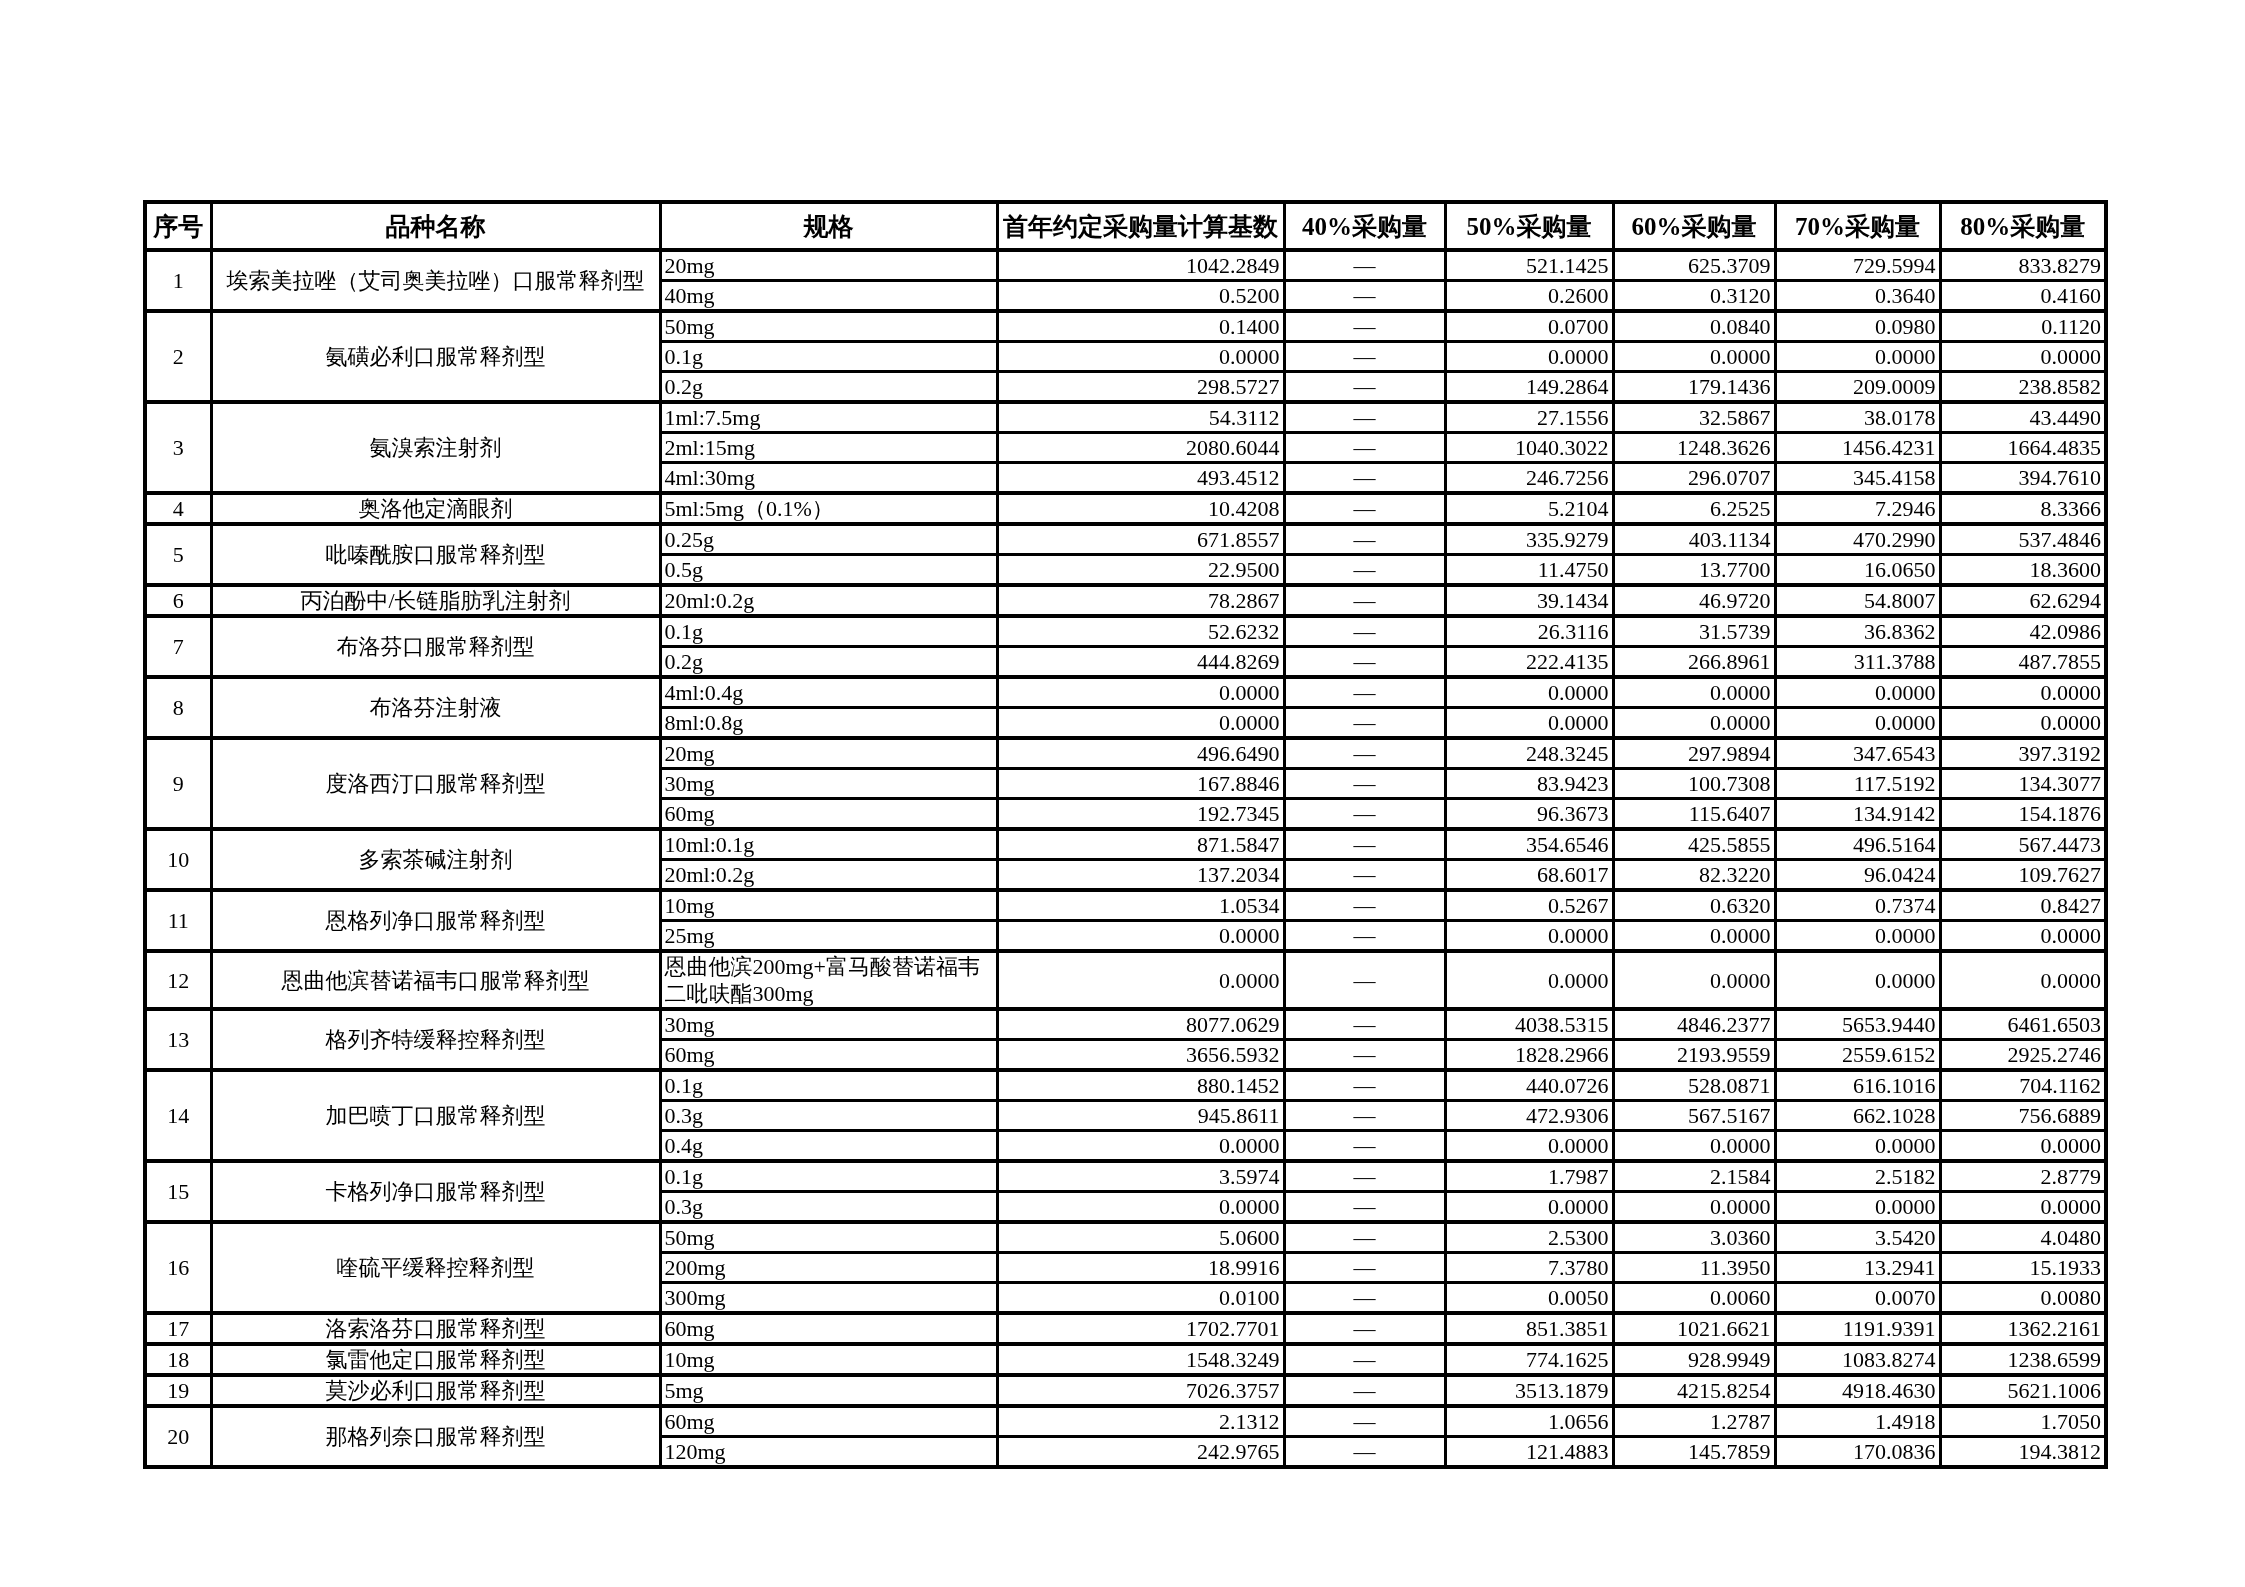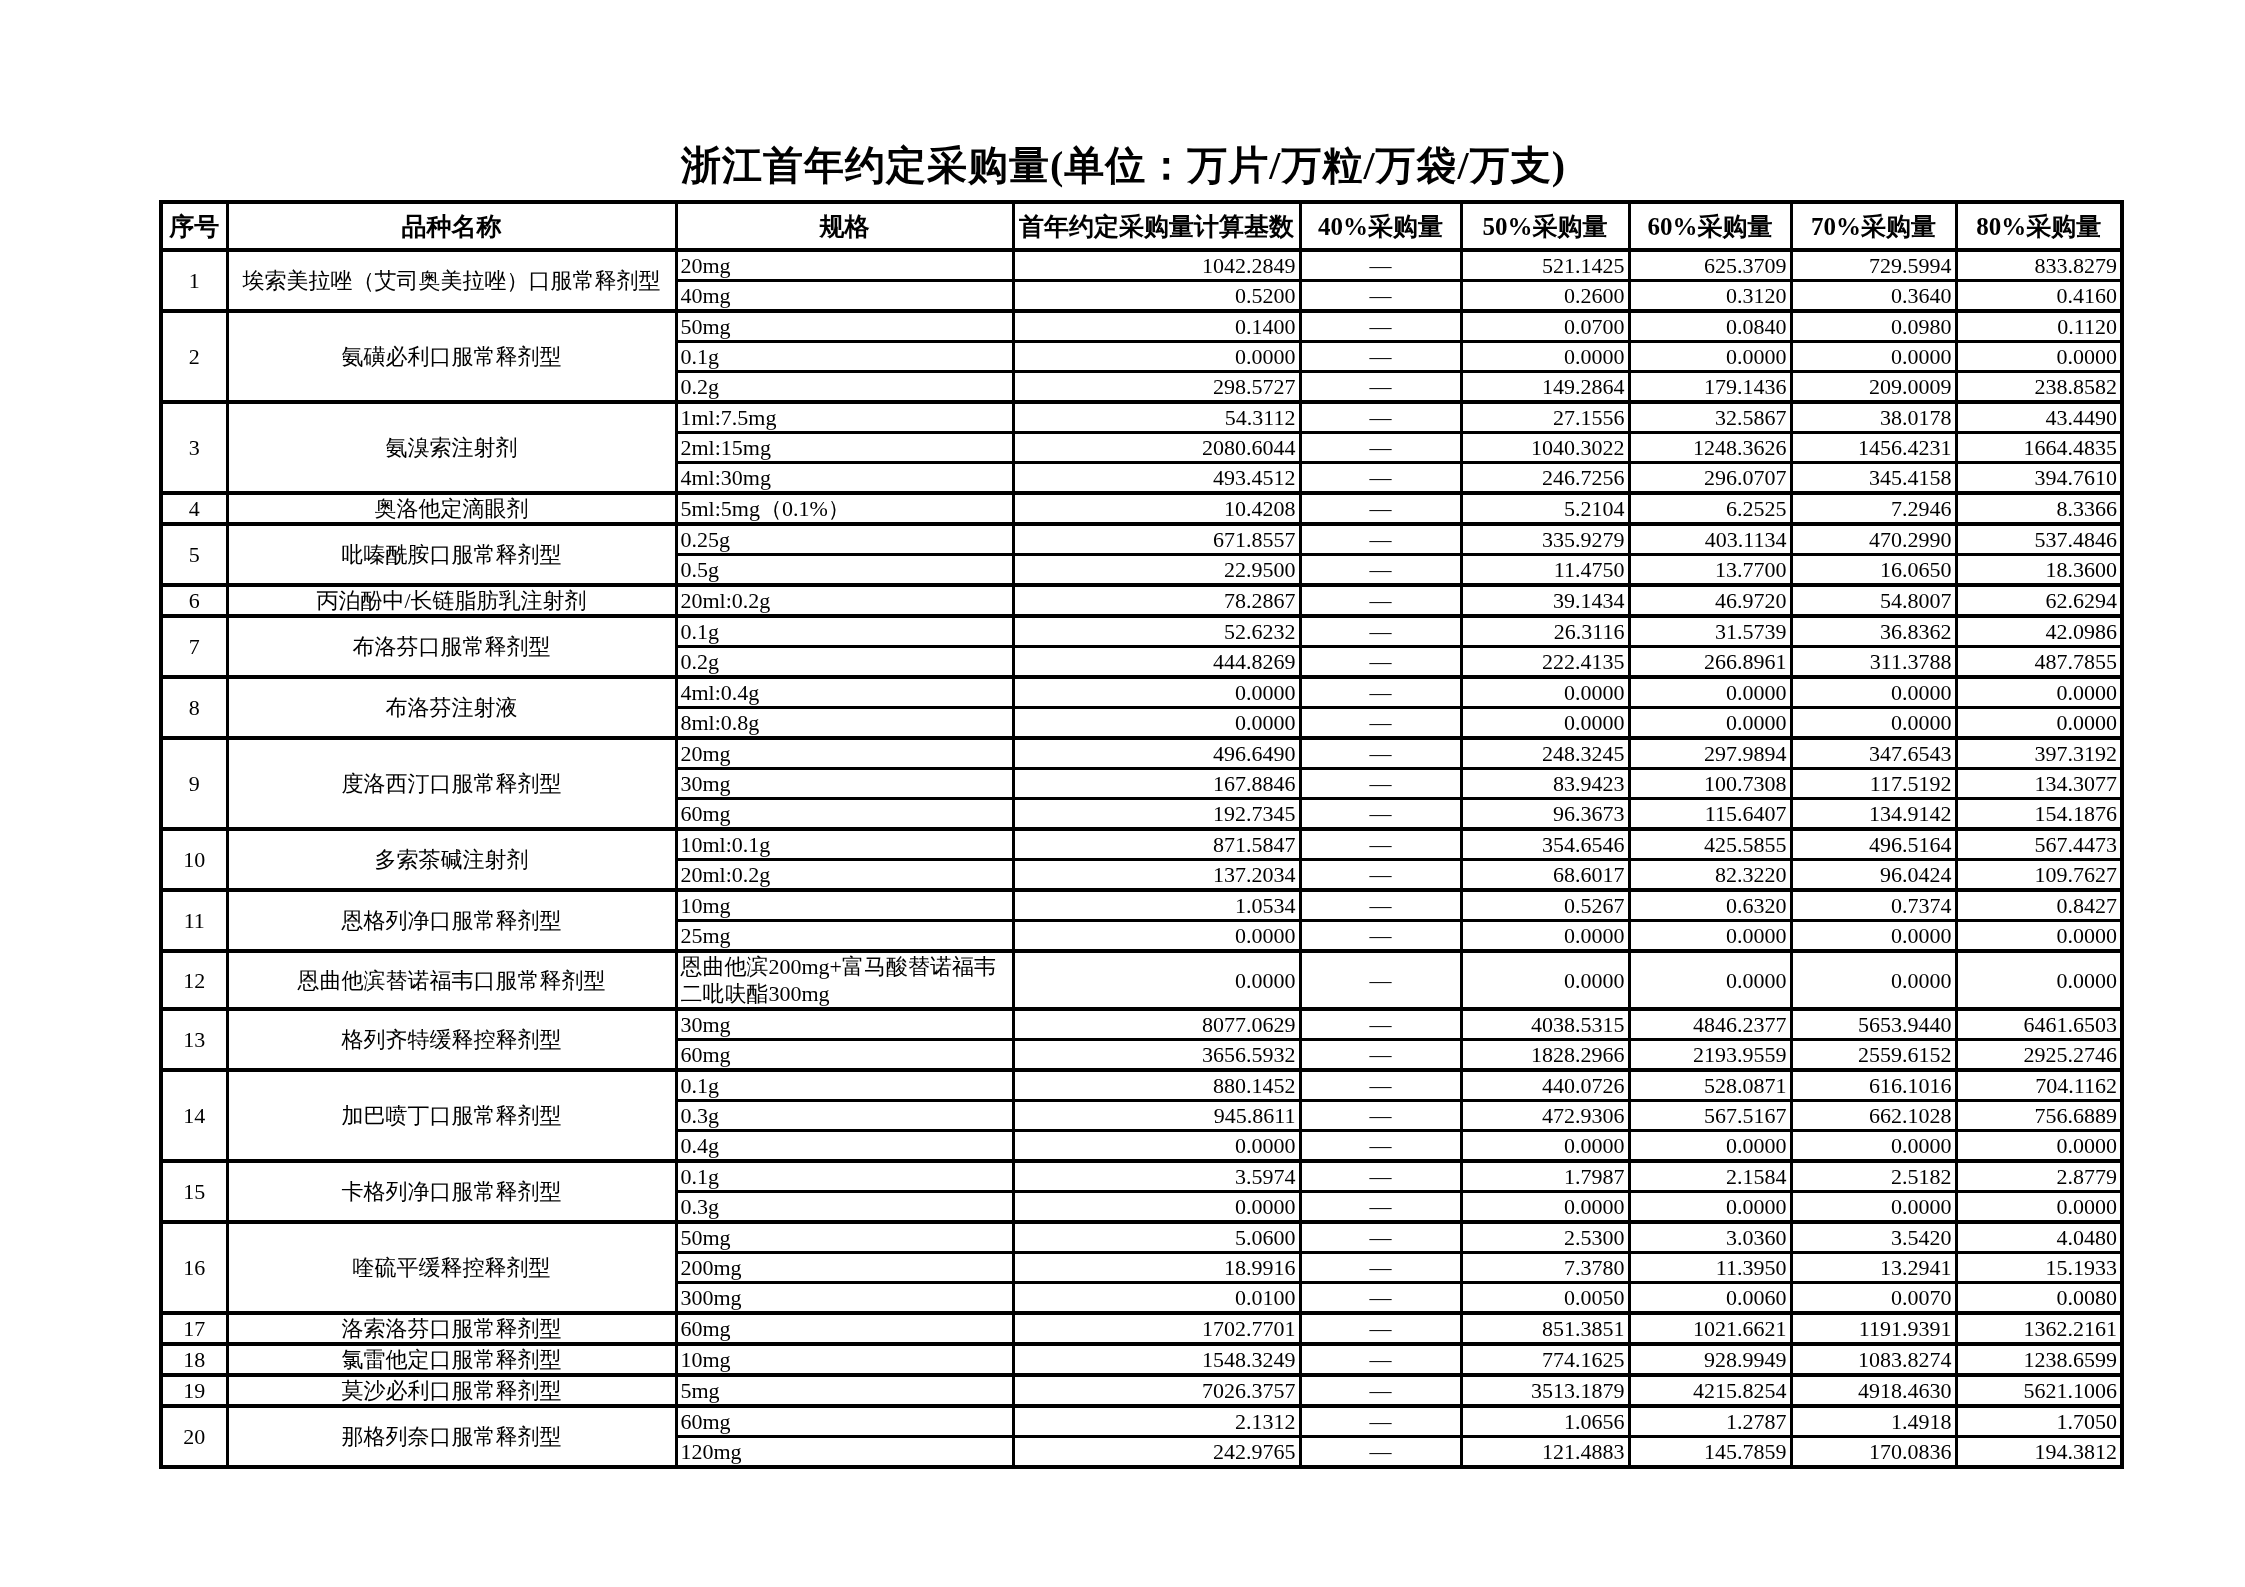--- a/index.html
+++ b/index.html
@@ -11,21 +11,20 @@
   .page{position:relative;width:2245px;height:1587px;overflow:hidden;}
   .doc-title{
     position:absolute;left:143px;top:138px;width:1961px;
     text-align:center;font-size:40px;font-weight:bold;
     letter-spacing:1px;white-space:nowrap;
   }
   table.sheet{
     position:absolute;left:143px;top:200px;width:1961px;
     border-collapse:collapse;table-layout:fixed;
     border:4px solid #000;
-    margin-left:16px;
   }
   .sheet th{
     border:3px solid #000;border-bottom:4px solid #000;
     font-size:25px;font-weight:bold;text-align:center;
     height:44px;padding:0 2px;white-space:nowrap;overflow:hidden;
   }
   .sheet td{
     border:3px solid #000;
     font-size:22px;height:26px;line-height:27px;padding:0 3px;
     overflow:hidden;
@@ -35,21 +34,20 @@
   .col-name{text-align:center;}
   .col-spec{text-align:left;line-height:27px;}
   .col-num{text-align:right;padding-right:9px;white-space:nowrap;}
   .col-dash{text-align:center;}
 </style>
 </head>
 <body>
 
 <div class="page">
 
-  <div class="doc-title">浙江首年约定采购量(单位：万片/万粒/万袋/万支)</div>
 
   <table class="sheet">
     <colgroup>
       <col style="width:66px">
       <col style="width:449px">
       <col style="width:337px">
       <col style="width:287px">
       <col style="width:161px">
       <col style="width:168px">
       <col style="width:162px">

